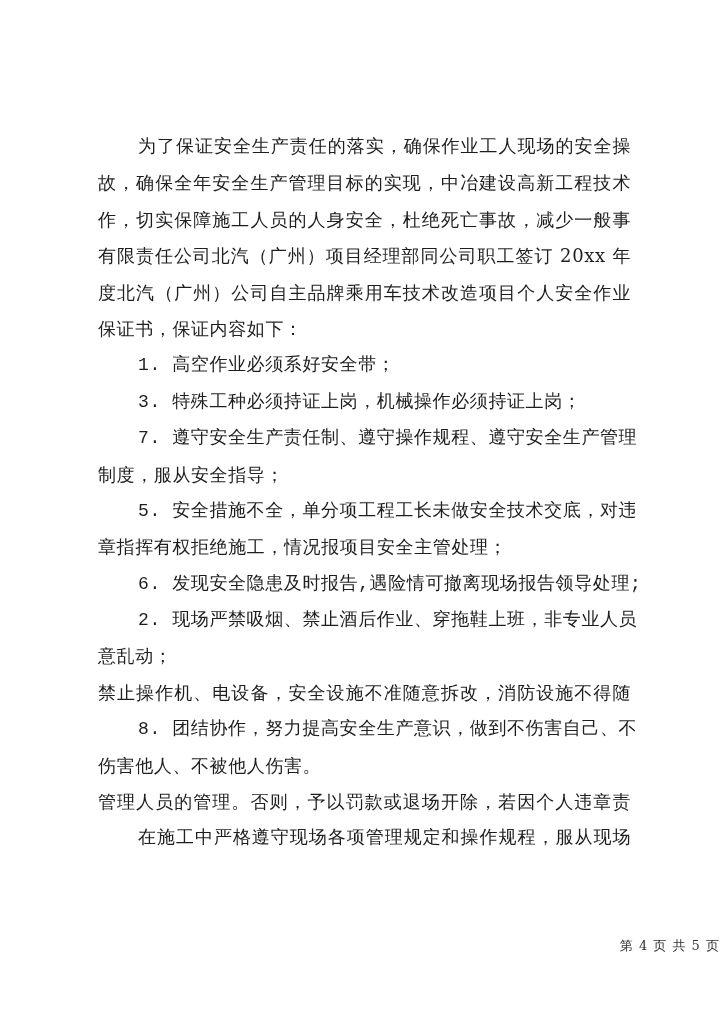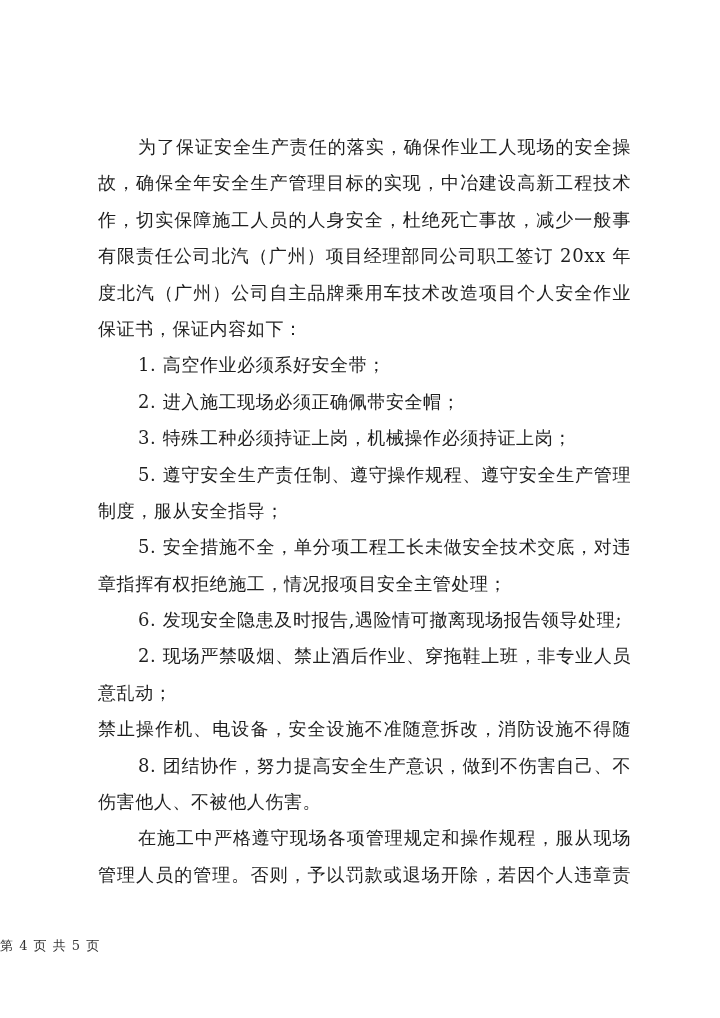--- a/index.html
+++ b/index.html
@@ -36,27 +36,27 @@
       letter-spacing: 0.6px;
       white-space: nowrap;
       text-align: justify;
       text-align-last: justify;
       text-justify: inter-character;
     }
     .line.last {
       text-align: left;
       text-align-last: left;
     }
-    .line.indent { padding-left: 40px; }
+    .line.indent { padding-left: 40px; font-family: Liberation Mono, monospace; }
     .footer {
       position: absolute;
       left: 0;
       width: 720px;
       top: 937px;
-      text-align: left;
+      text-align: right;
       font-size: 13px;
       color: #333333;
       letter-spacing: 1px;
     }
   </style>
 </head>
 <body>
 
 <div class="page">
   <div class="body-text" id="body-text">
@@ -65,44 +65,41 @@
         <div class="line">故，确保全年安全生产管理目标的实现，中冶建设高新工程技术</div>
         <div class="line">作，切实保障施工人员的人身安全，杜绝死亡事故，减少一般事</div>
         <div class="line">有限责任公司北汽（广州）项目经理部同公司职工签订 20xx 年</div>
         <div class="line">度北汽（广州）公司自主品牌乘用车技术改造项目个人安全作业</div>
         <div class="line last">保证书，保证内容如下：</div>
       </div>
       <div class="para">
         <div class="line indent last">1. 高空作业必须系好安全带；</div>
       </div>
       <div class="para">
-        <div class="line indent last">2. 进入施工现场必须正确佩带安全帽；</div>
-      </div>
-      <div class="para">
         <div class="line indent last">3. 特殊工种必须持证上岗，机械操作必须持证上岗；</div>
       </div>
       <div class="para">
-        <div class="line indent">5. 遵守安全生产责任制、遵守操作规程、遵守安全生产管理</div>
+        <div class="line indent">7. 遵守安全生产责任制、遵守操作规程、遵守安全生产管理</div>
         <div class="line last">制度，服从安全指导；</div>
       </div>
       <div class="para">
         <div class="line indent">5. 安全措施不全，单分项工程工长未做安全技术交底，对违</div>
         <div class="line last">章指挥有权拒绝施工，情况报项目安全主管处理；</div>
       </div>
       <div class="para">
         <div class="line indent last">6. 发现安全隐患及时报告,遇险情可撤离现场报告领导处理;</div>
       </div>
       <div class="para">
         <div class="line indent">2. 现场严禁吸烟、禁止酒后作业、穿拖鞋上班，非专业人员</div>
         <div class="line last">意乱动；</div>
         <div class="line">禁止操作机、电设备，安全设施不准随意拆改，消防设施不得随</div>
       </div>
       <div class="para">
         <div class="line indent">8. 团结协作，努力提高安全生产意识，做到不伤害自己、不</div>
         <div class="line last">伤害他人、不被他人伤害。</div>
       </div>
       <div class="para">
+        <div class="line">管理人员的管理。否则，予以罚款或退场开除，若因个人违章责</div>
         <div class="line indent">在施工中严格遵守现场各项管理规定和操作规程，服从现场</div>
-        <div class="line">管理人员的管理。否则，予以罚款或退场开除，若因个人违章责</div>
       </div>
     </div>
   <div class="footer">第 4 页  共 5 页</div>
 </div>
 
 </body></html>

